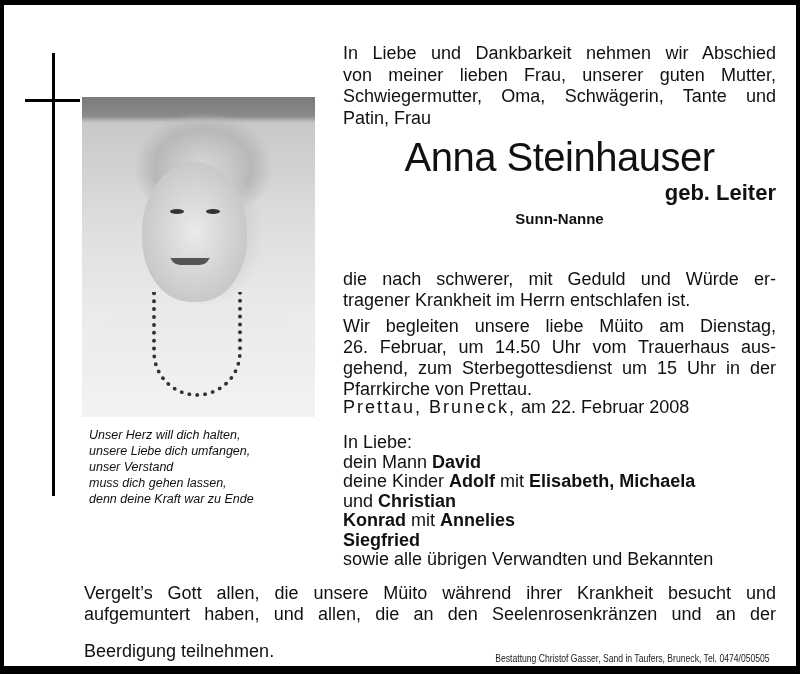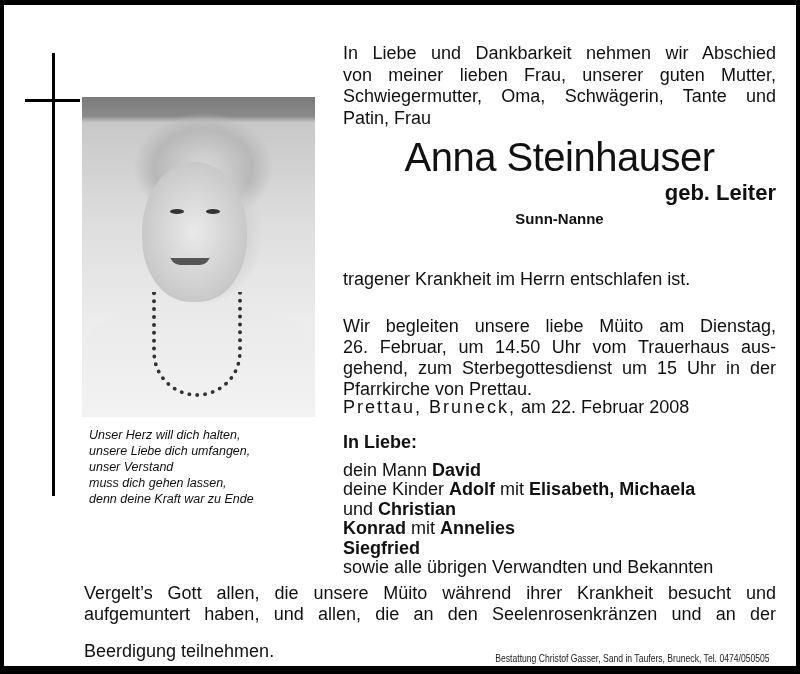--- a/index.html
+++ b/index.html
@@ -45,21 +45,21 @@
   .para { position: absolute; left: 339px; width: 433px; font-size: 18px; line-height: 21px; }
   .para .l { display: block; white-space: nowrap; text-align: justify; text-align-last: justify; }
   .para .l.last { text-align-last: left; }
   .p1 { top: 264px; }
   .p2 { top: 311px; }
   .place { position: absolute; left: 339px; top: 392px; font-size: 18px; line-height: 21px; white-space: nowrap; }
   .place .spaced { letter-spacing: 2px; margin-top: 28px; }
 
   .family { position: absolute; left: 339px; top: 428px; font-size: 18px; line-height: 19.5px; }
   .family div { white-space: nowrap; }
-  .family .intro-lbl { margin-bottom: 8px; font-weight: bold; }
+  .family .intro-lbl { margin-bottom: 0; }
   b { font-weight: bold; }
 
   .thanks { position: absolute; left: 80px; top: 578px; width: 692px; font-size: 18px; line-height: 21px; }
   .thanks .l { display: block; white-space: nowrap; text-align: justify; text-align-last: justify; }
   .thanks .l.last { text-align-last: left; margin-top: 16px; }
 
   .footer { position: absolute; right: 26px; top: 647px; font-family: "Liberation Sans", sans-serif; font-size: 10.5px; transform: scaleX(0.82); transform-origin: right center; white-space: nowrap; color: #222; }
 </style>
 </head>
 <body>
@@ -91,20 +91,21 @@
     <span class="intro-line">von meiner lieben Frau, unserer guten Mutter,</span>
     <span class="intro-line">Schwiegermutter, Oma, Schwägerin, Tante und</span>
     <span class="intro-line last">Patin, Frau</span>
   </div>
 
   <div class="name">Anna Steinhauser</div>
   <div class="maiden">geb. Leiter</div>
   <div class="nick">Sunn-Nanne</div>
 
   <div class="para p1">
+    <span class="l">die nach schwerer, mit Geduld und Würde er-</span>
     <span class="l last">tragener Krankheit im Herrn entschlafen ist.</span>
   </div>
 
   <div class="para p2">
     <span class="l">Wir begleiten unsere liebe Müito am Dienstag,</span>
     <span class="l">26. Februar, um 14.50 Uhr vom Trauerhaus aus-</span>
     <span class="l">gehend, zum Sterbegottesdienst um 15 Uhr in der</span>
     <span class="l last">Pfarrkirche von Prettau.</span>
   </div>
 

